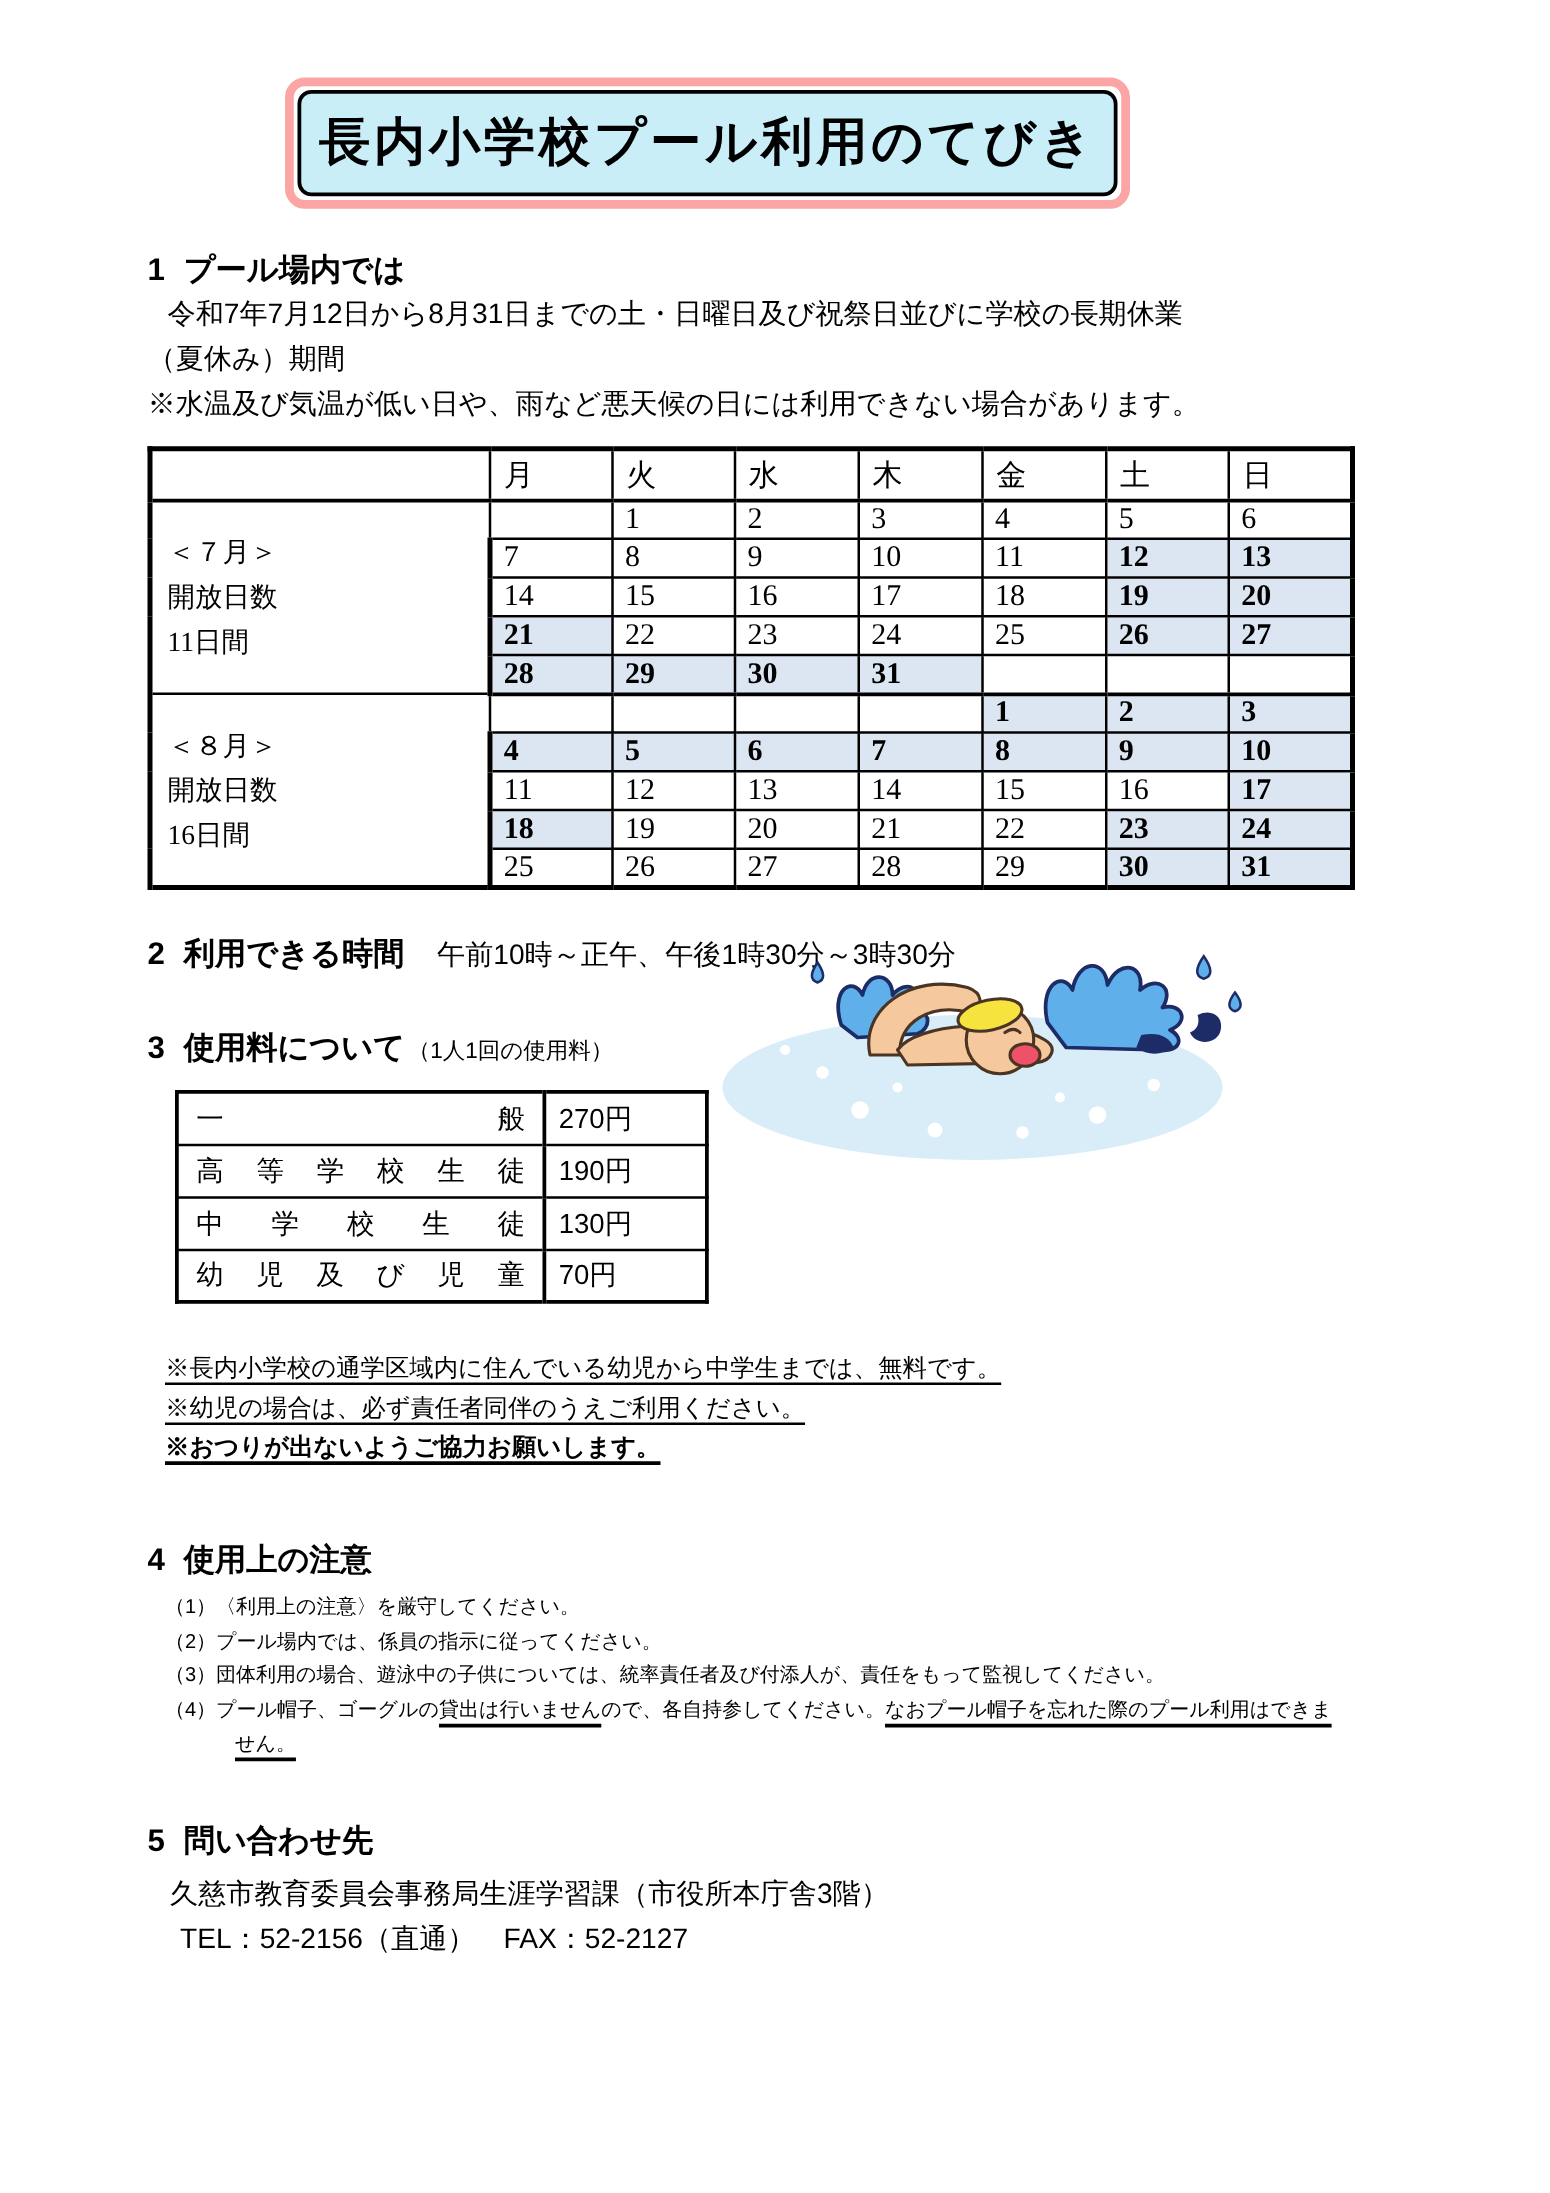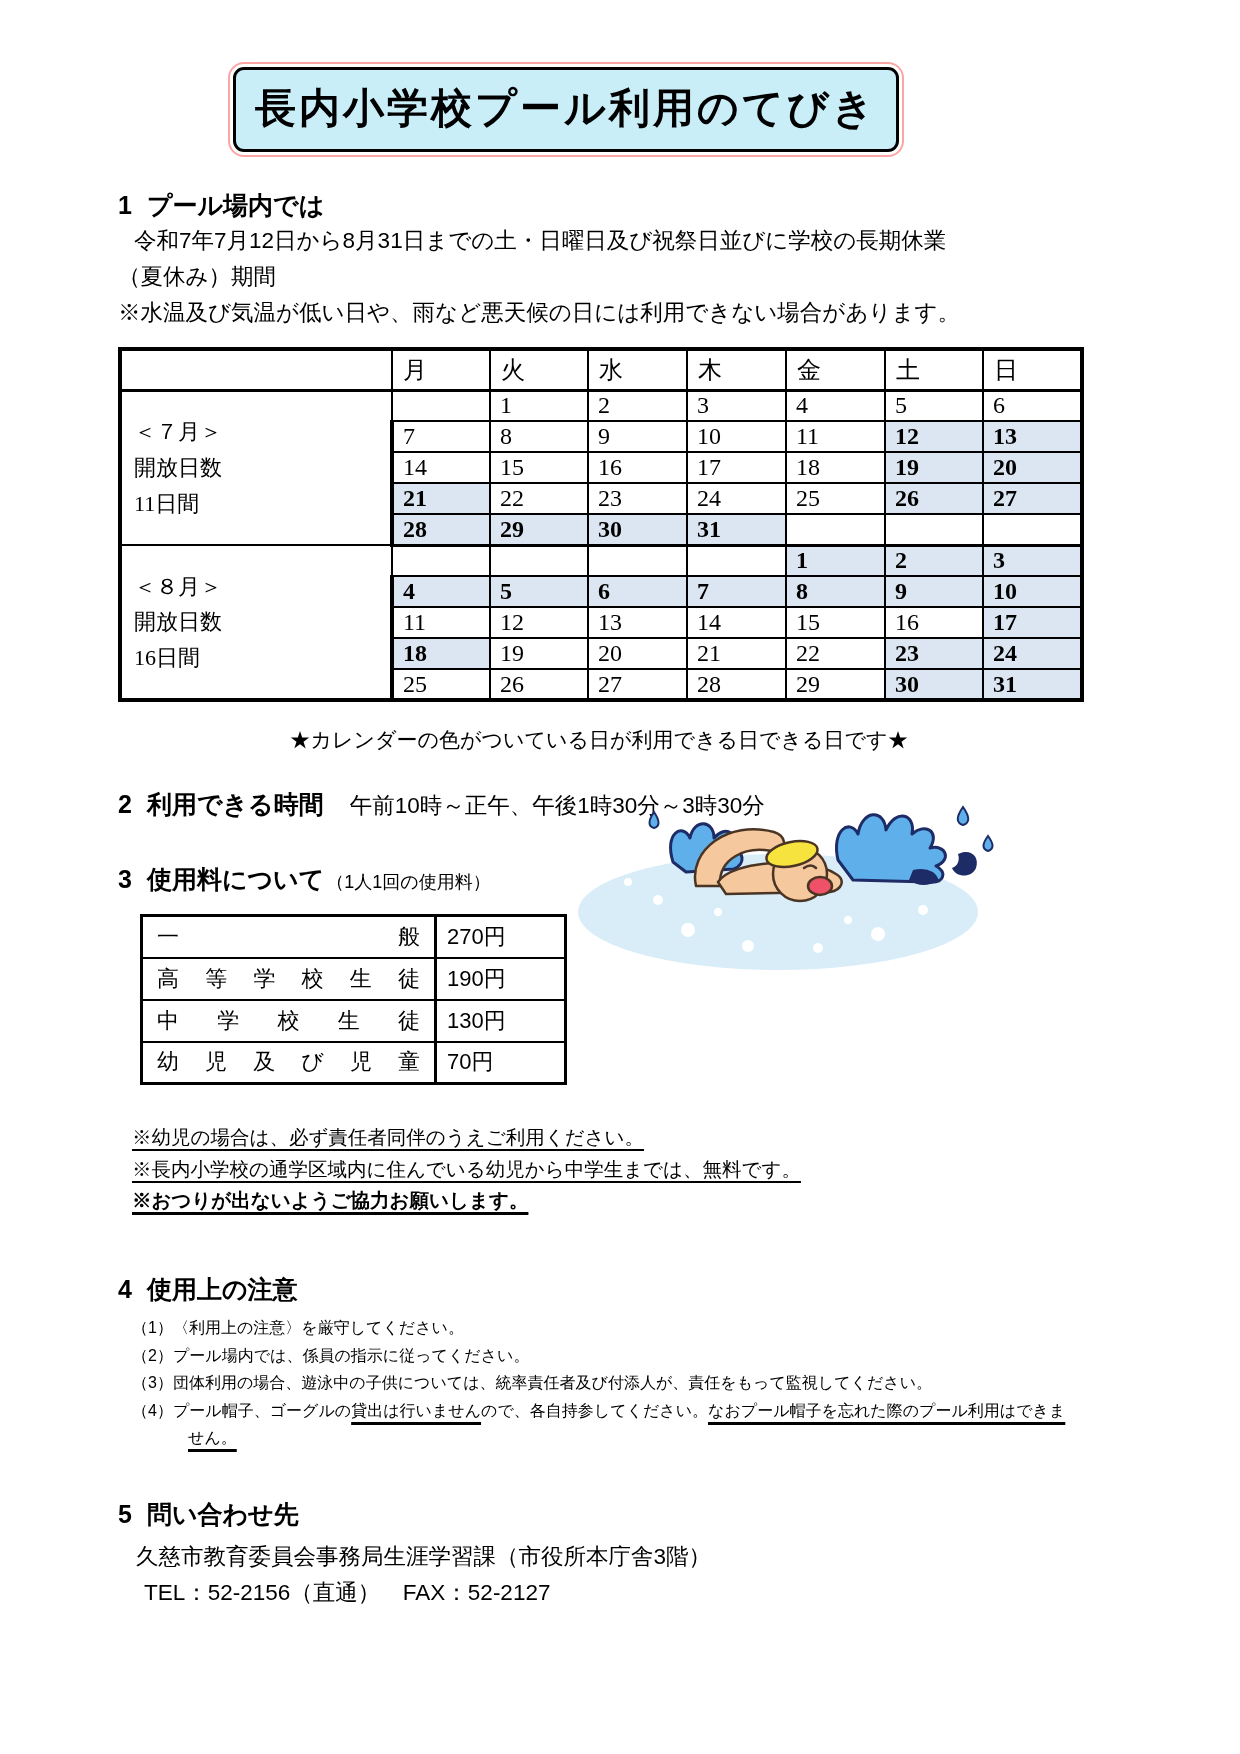--- a/index.html
+++ b/index.html
@@ -10,21 +10,21 @@
   body{
     width:1240px;height:1754px;background:#ffffff;color:#000;
     font-family:"Liberation Sans",sans-serif;
     overflow:hidden;position:relative;
   }
   .content{margin-left:118px;width:962px;}
 
   
   .title-box{
     margin:62px 0 0 110px;width:676px;
-    border:2px solid #fca5a5;border-radius:16px;padding:3px;background:#fff;
+    border:7px solid #fca5a5;border-radius:16px;padding:3px;background:#fff;
     box-sizing:border-box;
   }
   .title-inner{
     border:3px solid #000;border-radius:11px;background:var(--title-bg);
     text-align:center;padding:11px 0 13px;
   }
   .title-text{font-size:41px;font-weight:700;letter-spacing:3px;}
 
   
   .sec-heading{font-size:25px;font-weight:700;margin-top:32px;}
@@ -233,21 +233,20 @@
           <td class="cal-cell">25</td>
           <td class="cal-cell">26</td>
           <td class="cal-cell">27</td>
           <td class="cal-cell">28</td>
           <td class="cal-cell">29</td>
           <td class="cal-cell hl">30</td>
           <td class="cal-cell hl">31</td>
         </tr>
       </tbody>
   </table>
-  <div class="star-note">★カレンダーの色がついている日が利用できる日できる日です★</div>
 
   <div class="sec-heading s2">
     <span class="sec-num">2</span><span>利用できる時間</span><span class="sec-detail">午前10時～正午、午後1時30分～3時30分</span>
   </div>
 
   <div class="sec-heading s3">
     <span class="sec-num">3</span><span>使用料について</span><span class="sec-detail paren">（1人1回の使用料）</span>
   </div>
 
   <div class="fee-wrap">
@@ -324,22 +323,22 @@
         <circle cx="250" cy="186" r="5" fill="#fff"></circle>
       <circle cx="310" cy="172" r="7" fill="#fff"></circle>
         <circle cx="355" cy="148" r="5" fill="#fff"></circle>
       <circle cx="150" cy="150" r="4" fill="#fff"></circle>
         <circle cx="280" cy="158" r="4" fill="#fff"></circle>
       <circle cx="60" cy="120" r="4" fill="#fff"></circle>
     </svg>
   </div>
 
   <div class="notes" id="fee-notes">
+      <div class="note-line">※長内小学校の通学区域内に住んでいる幼児から中学生までは、無料です。</div>
       <div class="note-line">※幼児の場合は、必ず責任者同伴のうえご利用ください。</div>
-      <div class="note-line">※長内小学校の通学区域内に住んでいる幼児から中学生までは、無料です。</div>
       <div class="note-line bold">※おつりが出ないようご協力お願いします。</div>
     </div>
 
   <div class="sec-heading s4">
     <span class="sec-num">4</span><span>使用上の注意</span>
   </div>
   <div class="s4-items" id="s4-items">
       <div class="s4-item"><span>（1）〈利用上の注意〉を厳守してください。</span></div>
       <div class="s4-item"><span>（2）プール場内では、係員の指示に従ってください。</span></div>
       <div class="s4-item"><span>（3）団体利用の場合、遊泳中の子供については、統率責任者及び付添人が、責任をもって監視してください。</span></div>

